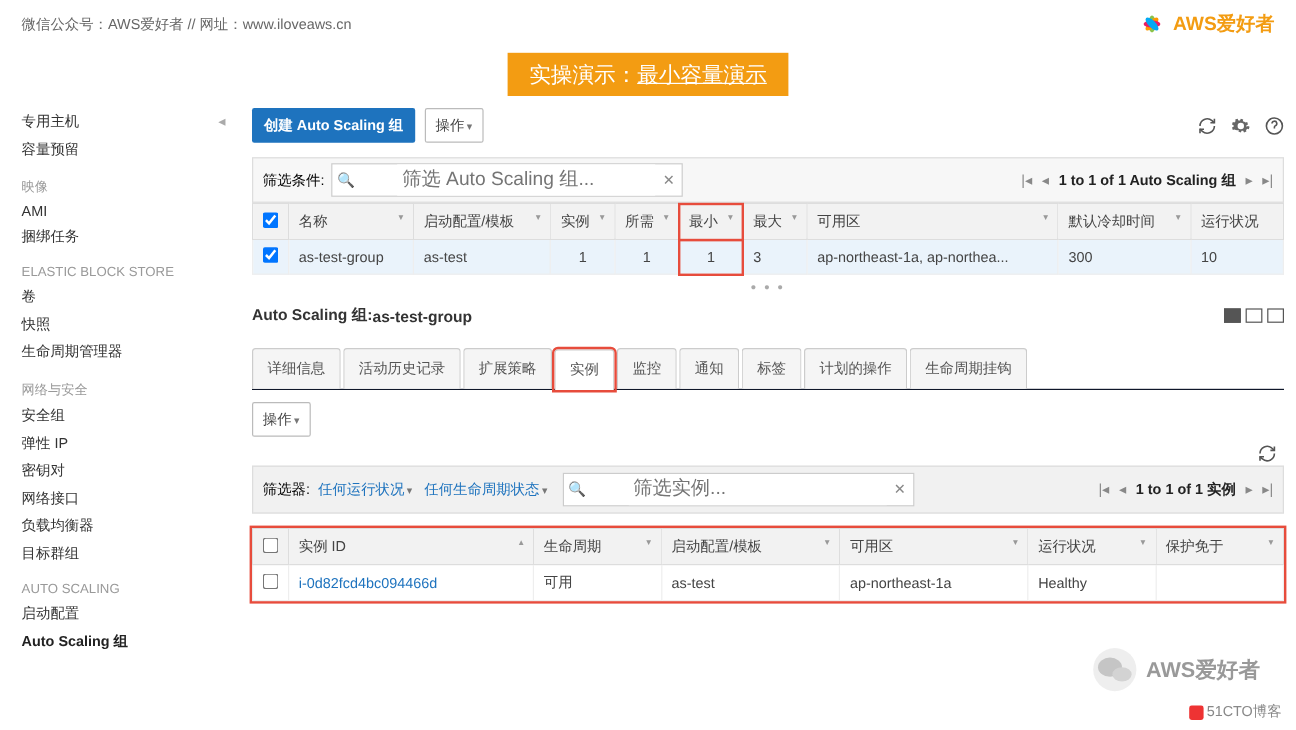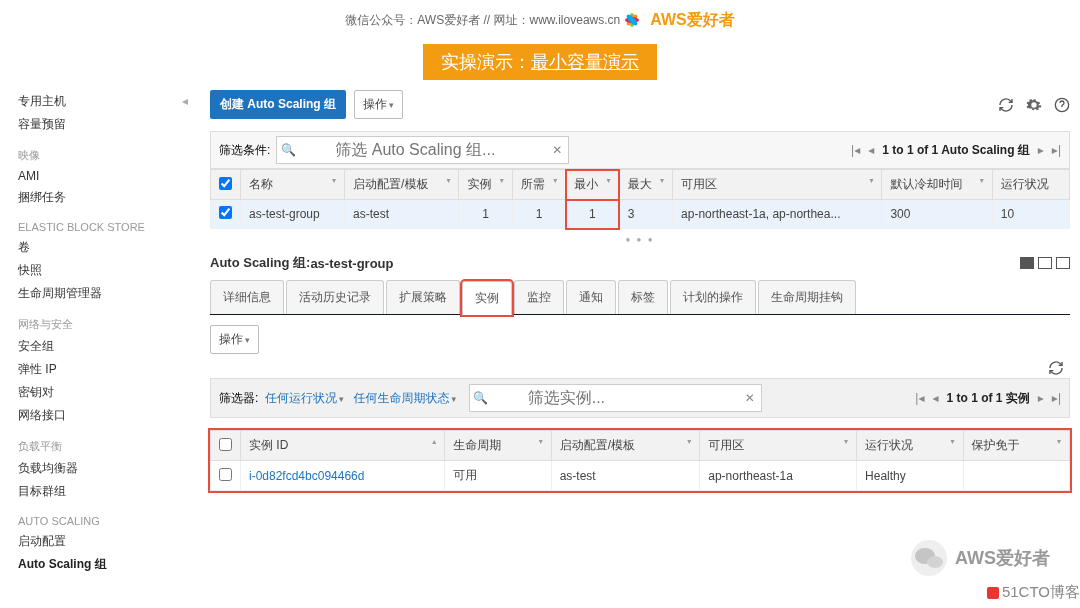--- a/index.html
+++ b/index.html
@@ -1,17 +1,17 @@
 <!DOCTYPE html>
 <html><head>
 <meta charset="utf-8">
 <style>
 * { margin:0; padding:0; box-sizing:border-box; font-family:"Helvetica Neue",Arial,"Microsoft YaHei",sans-serif; }
 body { width:1080px; height:608px; background:#fff; position:relative; overflow:hidden; }
-.top-bar { display:flex; justify-content:center; align-items:center; padding:8px 18px 4px 18px; font-size:12px; color:#666; }
+.top-bar { display:flex; justify-content:space-between; align-items:center; padding:8px 18px 4px 18px; font-size:12px; color:#666; }
 .brand { display:flex; align-items:center; gap:6px; }
 .brand-text { color:#f39c12; font-weight:bold; font-size:16px; }
 .brand-icon { width:24px; height:24px; }
 .banner { background:#f39c12; color:#fff; font-size:18px; padding:6px 18px; margin:8px auto 10px auto; display:table; }
 .banner u { text-decoration:underline; }
 .main-wrap { display:flex; padding:0 0 0 0; }
 .sidebar { width:180px; padding:0 0 0 0; font-size:12px; }
 .sidebar .collapse-handle { float:right; margin-right:-8px; margin-top:4px; color:#aaa; cursor:pointer; }
 .side-item { color:#333; padding:3px 0 3px 18px; cursor:pointer; }
 .side-head { color:#999; font-size:11px; padding:12px 0 3px 18px; }
@@ -30,38 +30,38 @@
 .pager { margin-left:auto; display:flex; align-items:center; gap:8px; color:#888; }
 .pager .bold { color:#222; font-weight:bold; }
 .tbl { width:100%; border-collapse:collapse; font-size:12px; }
 .tbl th { background:#f2f2f2; text-align:left; padding:6px 8px; border:1px solid #ddd; color:#444; font-weight:normal; position:relative; }
 .tbl .arrow { font-size:8px; color:#999; float:right; }
 .tbl td { padding:6px 8px; border:1px solid #eee; color:#444; }
 .tbl tr.sel td { background:#eaf3fb; }
 .chk { width:13px; height:13px; }
 .redbox { outline:2px solid #e74c3c; outline-offset:-1px; }
 .splitter { text-align:center; color:#aaa; font-size:8px; letter-spacing:2px; padding:6px 0; }
-.panel-head { display:flex; align-items:center; font-size:13px; font-weight:bold; color:#333; margin:4px 0 8px 0; }
+.panel-head { display:flex; align-items:center; font-size:13px; font-weight:bold; color:#333; margin:4px 0 18px 0; }
 .view-ic { margin-left:auto; display:flex; gap:4px; }
 .view-box { width:14px; height:12px; border:1px solid #555; background:#fff; }
 .view-box.dark { background:#555; }
 .tabs { display:flex; border-bottom:1px solid #0f172a; font-size:12px; }
 .tab { padding:8px 12px; background:#f5f5f5; border:1px solid #ccc; border-bottom:none; margin-right:2px; cursor:pointer; color:#555; border-radius:3px 3px 0 0; }
 .tab.active { background:#fff; position:relative; top:1px; }
 .tab.redbox-tab { outline:2px solid #e74c3c; outline-offset:0; }
 .subtool { margin-top:10px; }
 .sub-icons { display:flex; justify-content:flex-end; padding:6px 6px 2px 0; }
 .sub-icons svg { width:16px; height:16px; color:#666; cursor:pointer; }
 .filter-row2 { display:flex; align-items:center; background:#f1f1f1; border:1px solid #ddd; padding:5px 8px; font-size:12px; }
 .link { color:#1e73be; cursor:pointer; }
 .inner-table-wrap { outline:2px solid #e74c3c; margin-top:12px; }
 .watermark { position:absolute; right:30px; bottom:30px; opacity:.85; display:flex; align-items:center; gap:6px; }
 .watermark .circ { filter:blur(0.3px); }
 .wm-text { color:#888; font-size:18px; font-weight:bold; text-shadow:0 0 2px #fff; }
-.corner-credit { position:absolute; right:0; bottom:6px; font-size:15px; color:#888; }
+.corner-credit { position:absolute; right:12px; bottom:6px; font-size:12px; color:#888; }
 .caret { font-size:9px; color:#777; margin-left:2px; }
 </style>
 </head>
 <body>
 
 <div class="top-bar">
   <span>微信公众号：AWS爱好者  //  网址：www.iloveaws.cn</span>
   <div class="brand">
     <svg class="brand-icon" viewBox="0 0 24 24">
       <g transform="translate(12,12)">
@@ -91,21 +91,20 @@
     <div class="side-item">捆绑任务</div>
     <div class="side-head">ELASTIC BLOCK STORE</div>
     <div class="side-item">卷</div>
     <div class="side-item">快照</div>
     <div class="side-item">生命周期管理器</div>
     <div class="side-head">网络与安全</div>
     <div class="side-item">安全组</div>
     <div class="side-item">弹性 IP</div>
     <div class="side-item">密钥对</div>
     <div class="side-item">网络接口</div>
-    <div class="side-head">负载平衡</div>
     <div class="side-item">负载均衡器</div>
     <div class="side-item">目标群组</div>
     <div class="side-head">AUTO SCALING</div>
     <div class="side-item">启动配置</div>
     <div class="side-item active">Auto Scaling 组</div>
   </div>
 
   <div class="content">
 
     <div class="toolbar">

